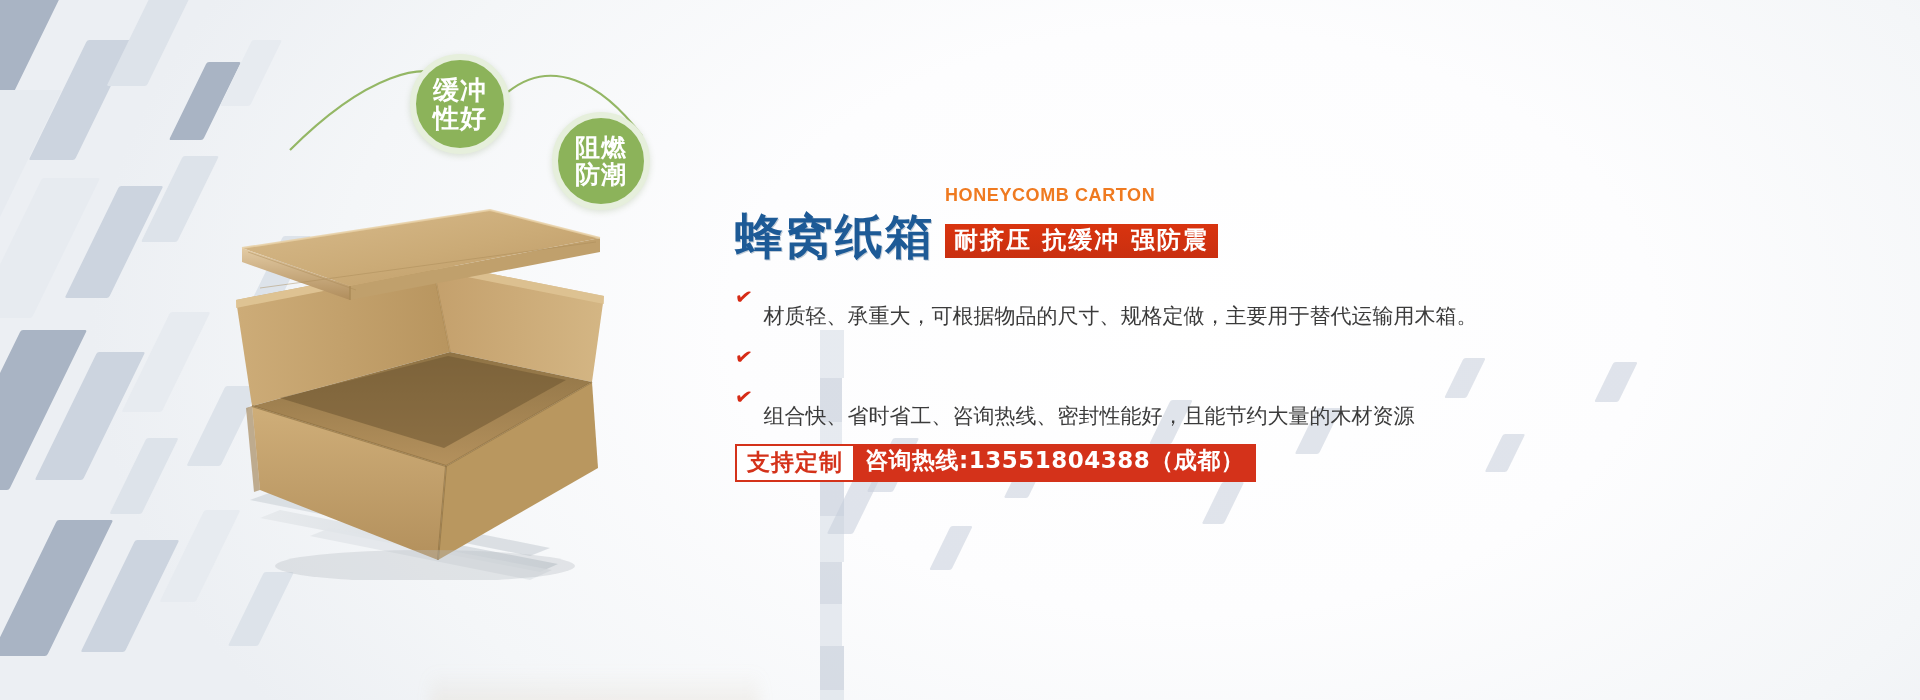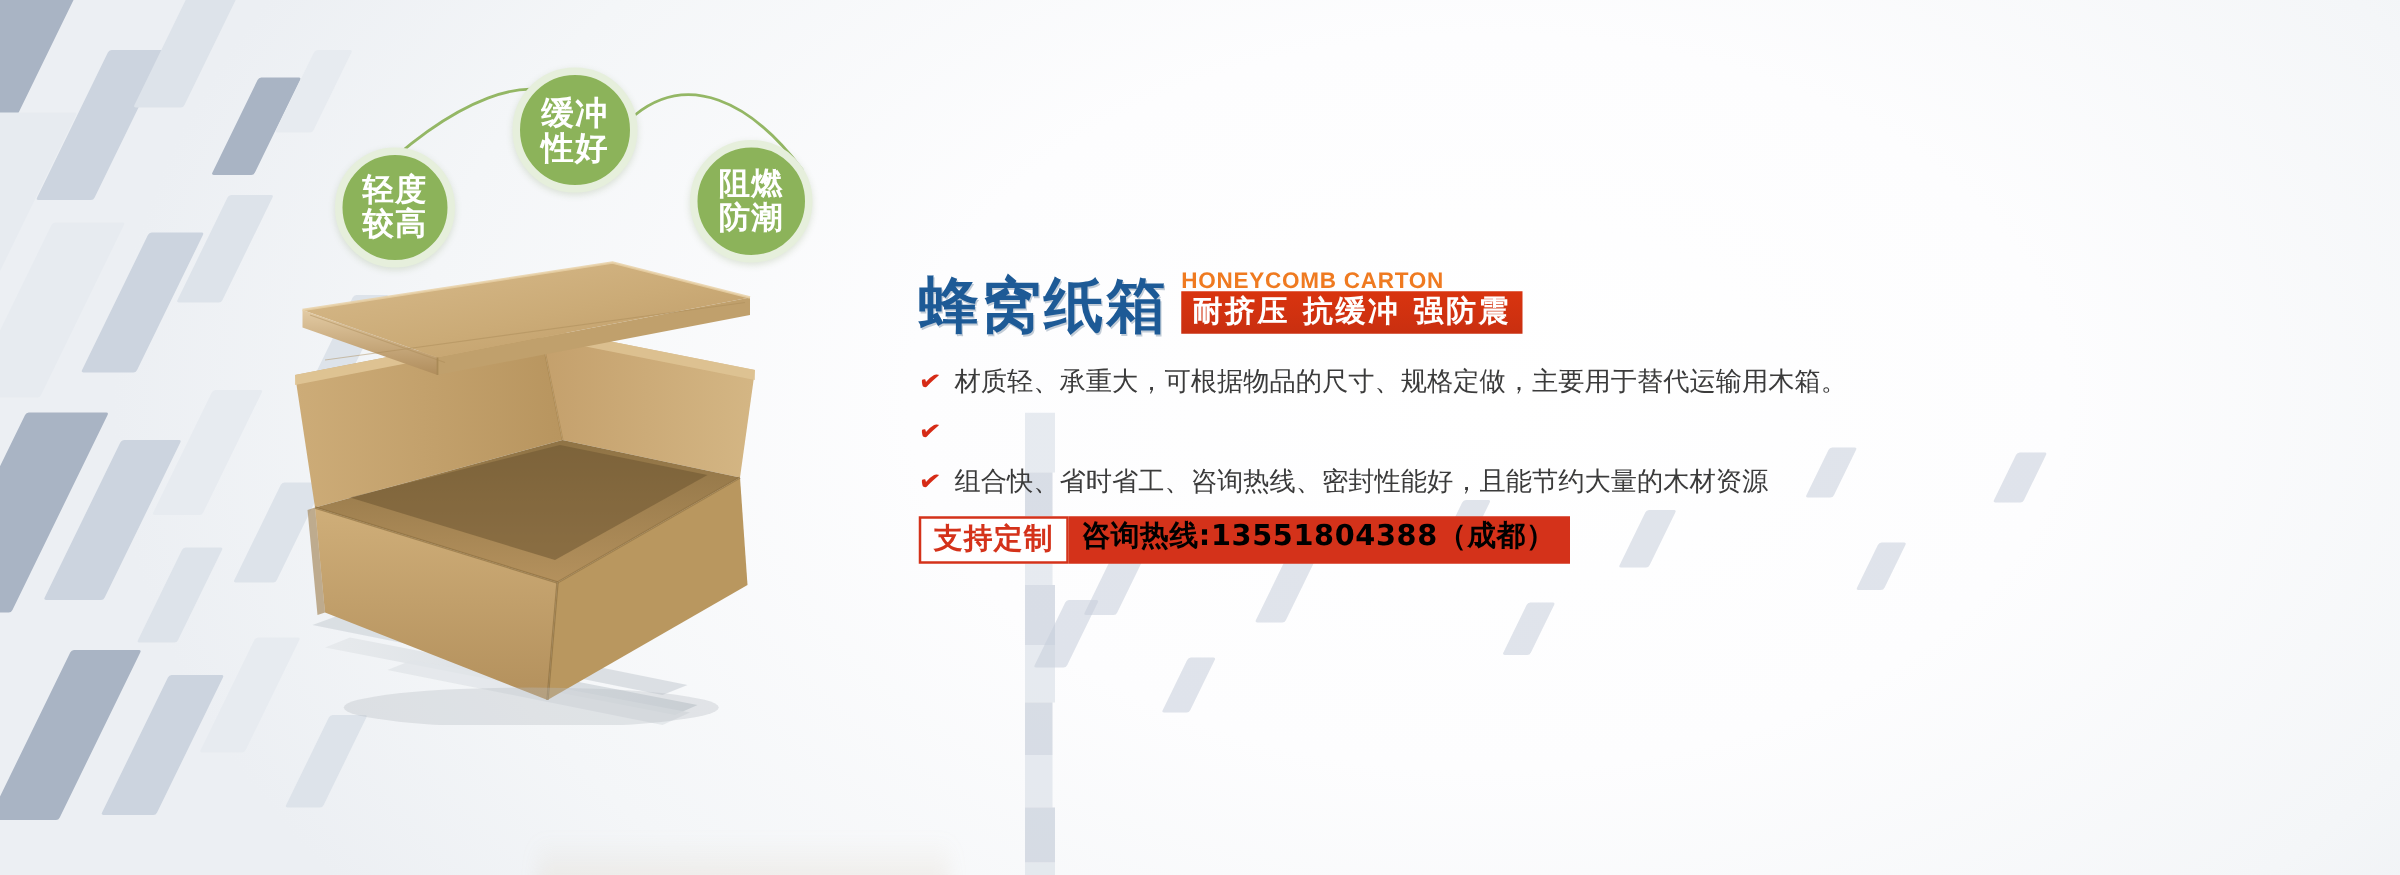--- a/index.html
+++ b/index.html
@@ -62,21 +62,21 @@
 
   
   .content{position:absolute;left:735px;top:186px;width:1110px;}
   .titlerow{display:flex;align-items:flex-end;gap:10px;}
   .cn-title{
     font-family:"DejaVu Sans","Liberation Sans",sans-serif;
     font-weight:bold;font-size:48px;color:#1d5a96;letter-spacing:2px;
     line-height:1;white-space:nowrap;
     text-shadow:1px 1px 0 rgba(20,60,100,.25);
   }
-  .title-right{display:flex;flex-direction:column;gap:0;padding-bottom:2px;margin-top:29px;}
+  .title-right{display:flex;flex-direction:column;gap:20px;padding-bottom:2px;}
   .en-title{
     font-weight:bold;font-size:18px;color:#ef7a20;letter-spacing:.6px;
     line-height:1;white-space:nowrap;
   }
   .redbar{
     background:linear-gradient(180deg,#d9340f,#c92f10);
     color:#fff;font-weight:bold;font-size:24px;letter-spacing:2px;
     padding:4px 9px 5px 9px;white-space:nowrap;line-height:1.05;
     font-family:"DejaVu Sans","Liberation Sans",sans-serif;
   }
@@ -86,31 +86,32 @@
     display:flex;align-items:flex-start;gap:11px;
     margin-bottom:15px;white-space:nowrap;
   }
   .check{
     color:#d62b16;font-size:21px;font-weight:bold;line-height:1.15;
     transform:translateY(1px) rotate(8deg);
   }
   .btext{
     font-size:21px;color:#3b3b3b;line-height:1.2;
     font-family:"DejaVu Sans","Liberation Sans",sans-serif;
+    margin-top:20px;
   }
 
   .contact{display:flex;align-items:stretch;margin-top:12px;width:max-content;border-radius:10px;}
   .cust-box{
     border:2px solid #d4321a;color:#d4321a;background:#ffffff;
     font-weight:bold;font-size:23px;letter-spacing:1px;
     padding:3px 10px 4px 10px;line-height:1.2;
     font-family:"DejaVu Sans","Liberation Sans",sans-serif;
   }
   .hotline{
-    background:#d4321a;color:#000000;font-weight:bold;font-size:23px;
+    background:#d4321a;color:#ffffff;font-weight:bold;font-size:23px;
     padding:3px 12px 4px 10px;line-height:1.2;letter-spacing:.5px;
     font-family:"DejaVu Sans","Liberation Sans",sans-serif;
   }
 </style>
 </head>
 <body>
 
 <div id="banner">
 
   <div class="diag-field">
@@ -162,26 +163,20 @@
 
     <div class="sw" style="left:674px;top:104px;width:22px;height:38px;"></div>
 
   </div>
 
   <svg class="arc-svg" viewBox="0 0 430 200">
     <path d="M 40 110 C 110 40, 180 10, 212 48" fill="none" stroke="#94b765" stroke-width="2.2"></path>
     <path d="M 258 52 C 300 18, 350 40, 392 96" fill="none" stroke="#94b765" stroke-width="2.2"></path>
   </svg>
 
-  <div class="circle c1">
-    <div>
-      <span>轻度</span>
-      <span>较高</span>
-    </div>
-  </div>
   <div class="circle c2">
     <div>
       <span>缓冲</span>
       <span>性好</span>
     </div>
   </div>
   <div class="circle c3">
     <div>
       <span>阻燃</span>
       <span>防潮</span>

